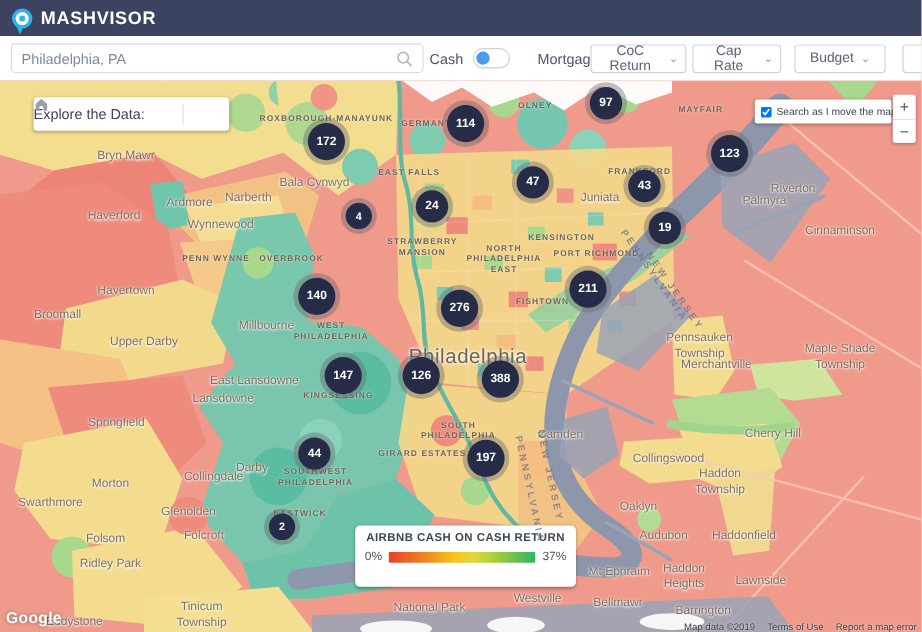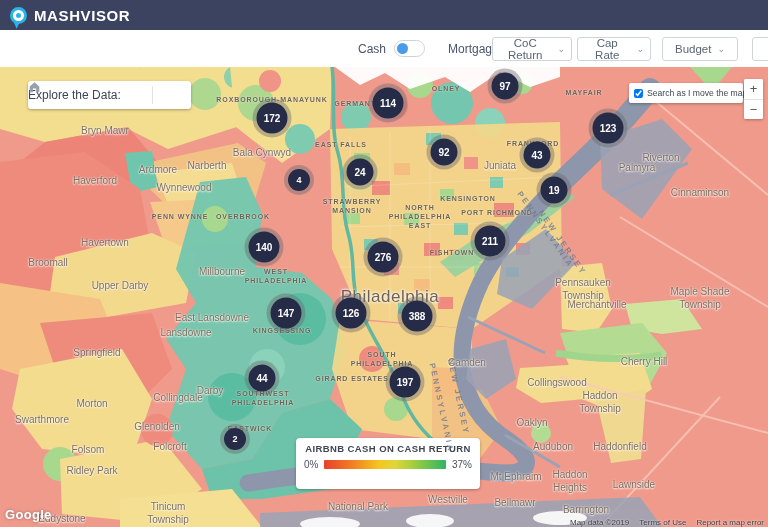--- a/index.html
+++ b/index.html
@@ -83,20 +83,27 @@
 <body>
 
 <div class="header">
   <div class="logo">
     <div class="logo-pin"></div>
     <span class="brand">MASHVISOR</span>
   </div>
 </div>
 
 <div class="toolbar">
+  <div class="searchbox">
+    <span class="search-text">Philadelphia, PA</span>
+    <svg width="14" height="14" viewBox="0 0 14 14">
+      <circle cx="6" cy="6" r="4.4" fill="none" stroke="#b5bac4" stroke-width="1.5"></circle>
+      <line x1="9.3" y1="9.3" x2="13" y2="13" stroke="#b5bac4" stroke-width="1.5"></line>
+    </svg>
+  </div>
   <span class="cash-label">Cash</span>
   <div class="toggle">
     <div class="knob"></div>
   </div>
   <div class="mortgage">
     <span>Mortgage</span>
     <span class="chev">⌄</span>
   </div>
   <button class="filter-btn" id="fbtn0">
     <span>CoC Return</span>
@@ -322,21 +329,21 @@
       <div class="lbl state" style="left: 545px; top: 163px; transform: translate(-50%, -50%) rotate(55deg);">PENNSYLVANIA</div>
       <div class="lbl state" style="left: 562px; top: 176px; transform: translate(-50%, -50%) rotate(55deg);">NEW JERSEY</div>
       <div class="lbl state" style="left: 441px; top: 341px; transform: translate(-50%, -50%) rotate(78deg);">PENNSYLVANIA</div>
       <div class="lbl state" style="left: 458px; top: 330px; transform: translate(-50%, -50%) rotate(78deg);">NEW JERSEY</div>
     </div>
   <div id="markers-layer">
       <div class="marker" style="left: 505px; top: 19px; width: 27px; height: 27px; font-size: 10px;">97</div>
       <div class="marker" style="left: 388px; top: 36px; width: 31px; height: 31px; font-size: 10px;">114</div>
       <div class="marker" style="left: 272px; top: 51px; width: 31px; height: 31px; font-size: 10px;">172</div>
       <div class="marker" style="left: 608px; top: 61px; width: 31px; height: 31px; font-size: 10px;">123</div>
-      <div class="marker" style="left: 444px; top: 85px; width: 27px; height: 27px; font-size: 10px;">92</div>
+      <div class="marker" style="left: 444px; top: 85px; width: 27px; height: 27px; font-size: 10px;">47</div>
       <div class="marker" style="left: 537px; top: 88px; width: 27px; height: 27px; font-size: 10px;">43</div>
       <div class="marker" style="left: 360px; top: 105px; width: 27px; height: 27px; font-size: 10px;">24</div>
       <div class="marker" style="left: 299px; top: 113px; width: 22px; height: 22px; font-size: 9px;">4</div>
       <div class="marker" style="left: 554px; top: 123px; width: 27px; height: 27px; font-size: 10px;">19</div>
       <div class="marker" style="left: 264px; top: 180px; width: 31px; height: 31px; font-size: 10px;">140</div>
       <div class="marker" style="left: 383px; top: 190px; width: 31px; height: 31px; font-size: 10px;">276</div>
       <div class="marker" style="left: 490px; top: 174px; width: 31px; height: 31px; font-size: 10px;">211</div>
       <div class="marker" style="left: 286px; top: 246px; width: 31px; height: 31px; font-size: 10px;">147</div>
       <div class="marker" style="left: 351px; top: 246px; width: 31px; height: 31px; font-size: 10px;">126</div>
       <div class="marker" style="left: 417px; top: 249px; width: 31px; height: 31px; font-size: 10px;">388</div>

